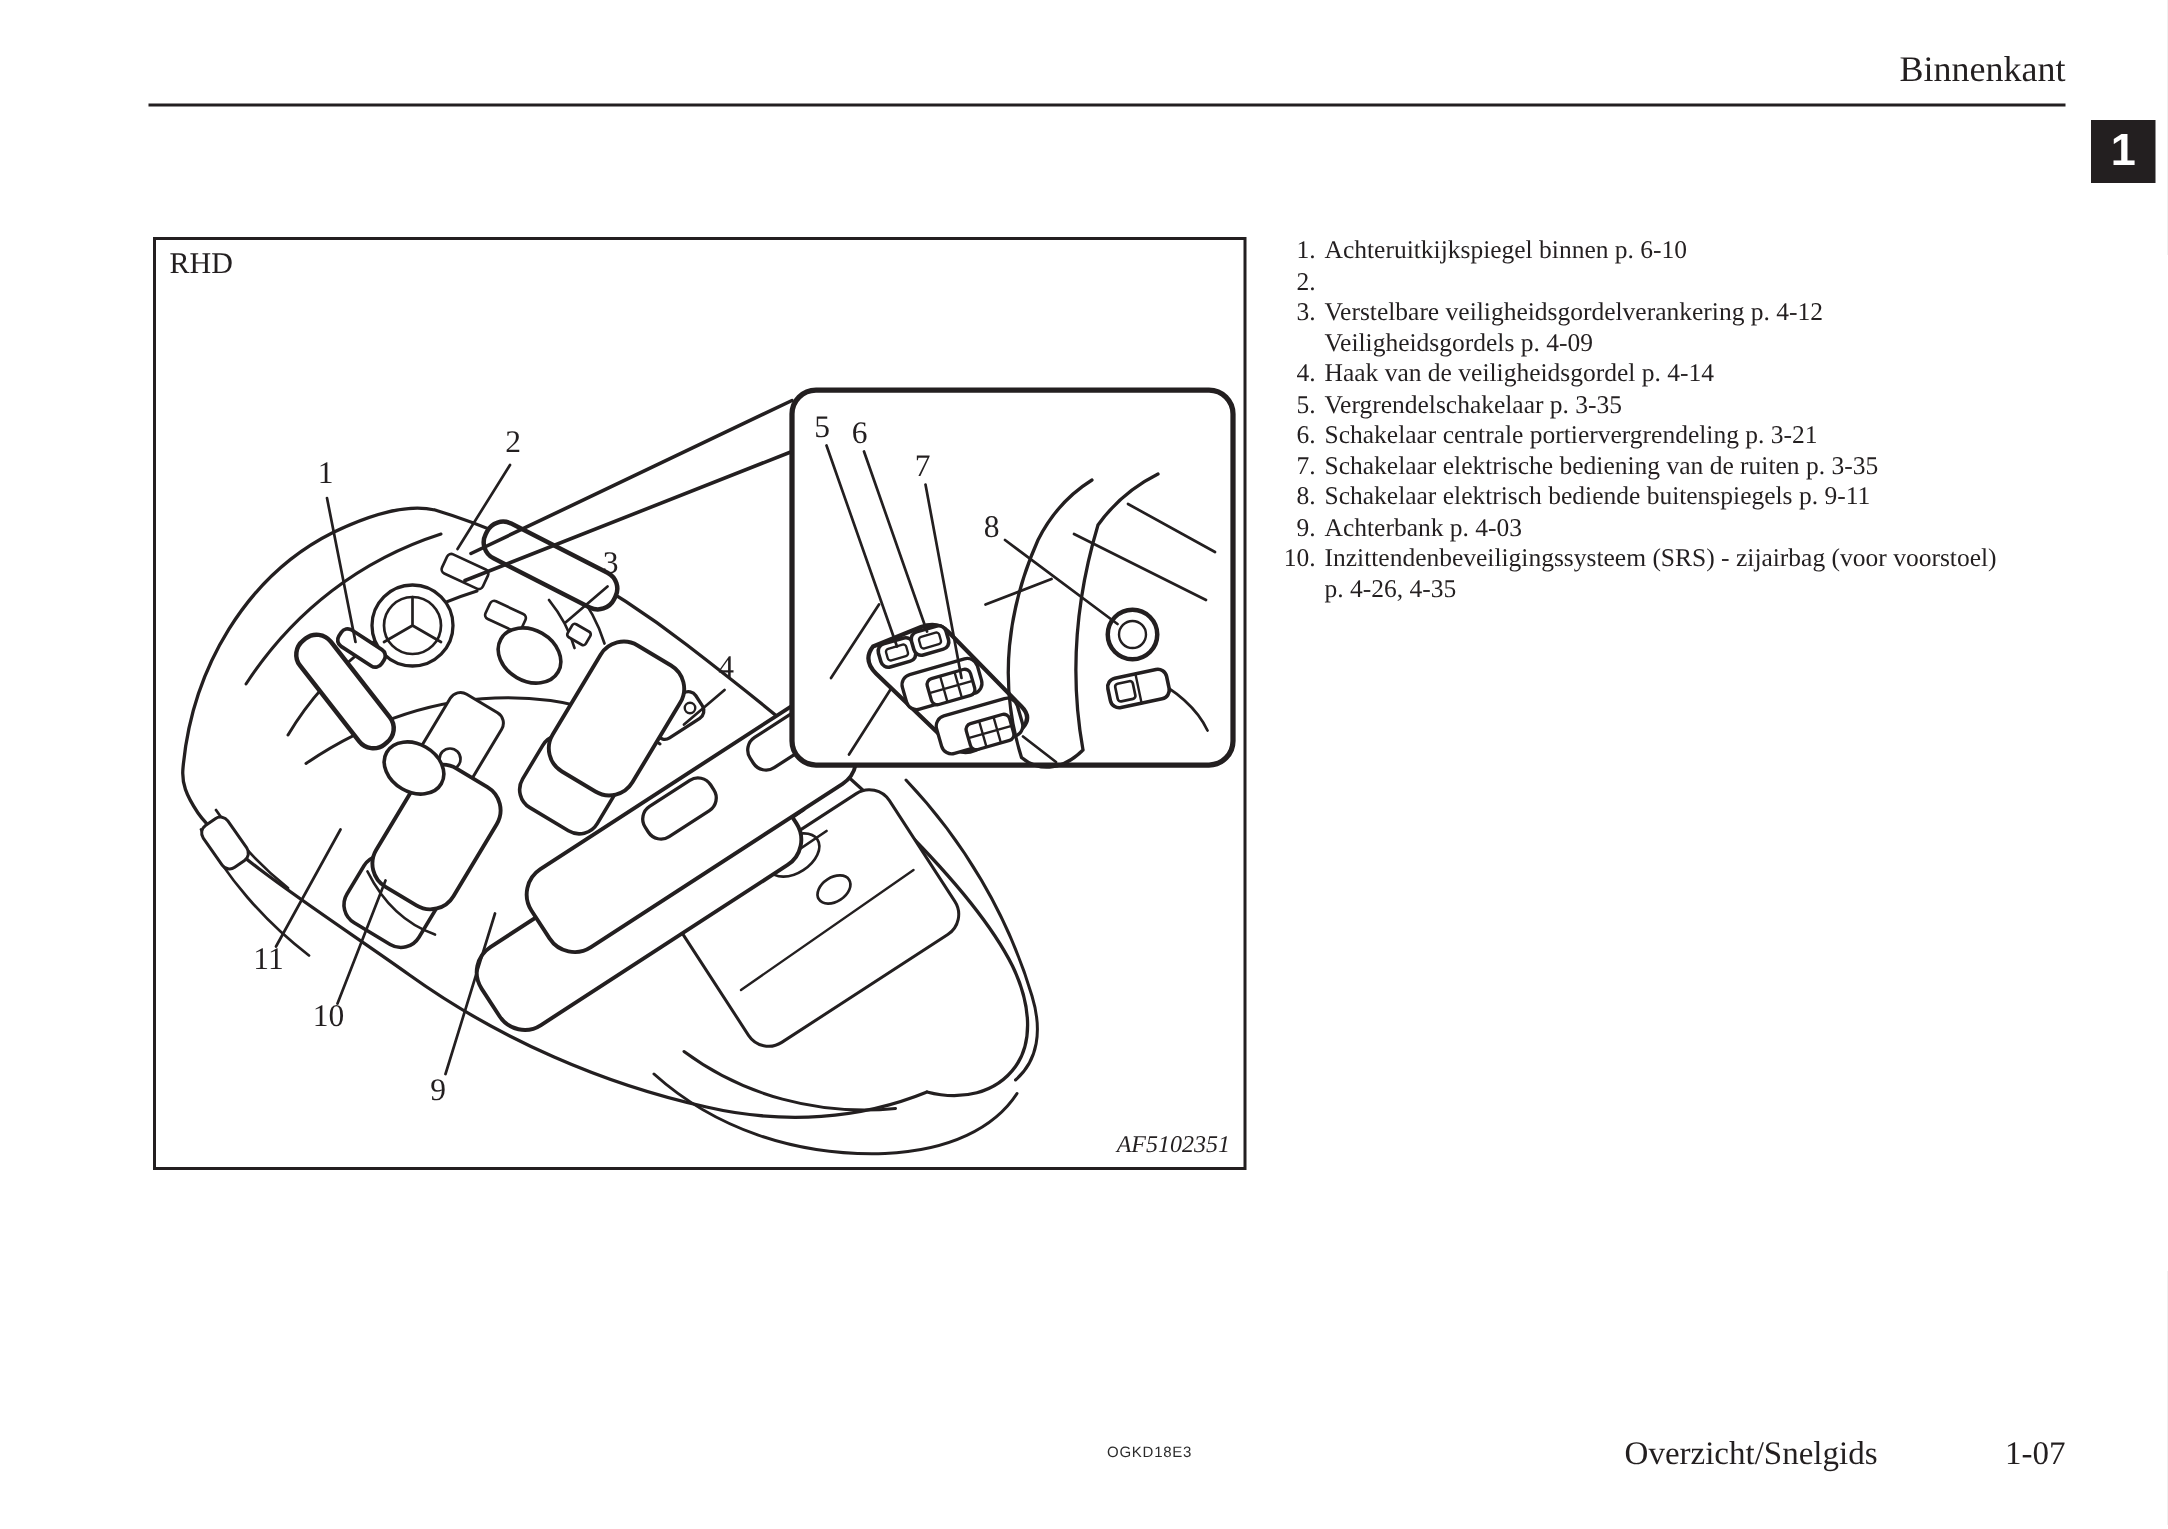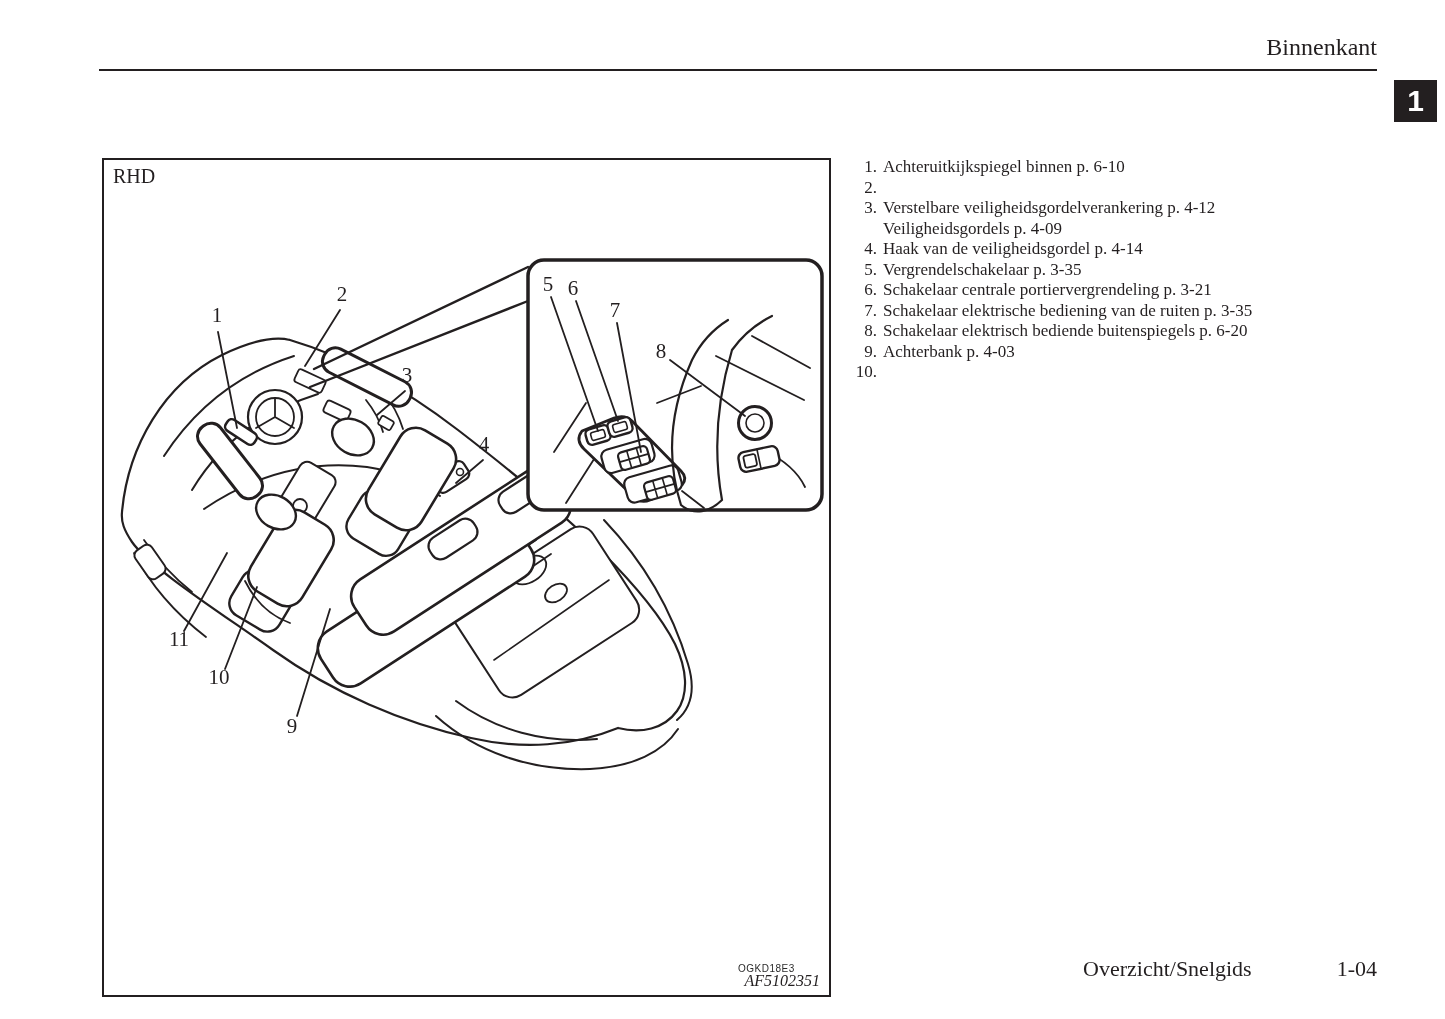--- a/index.html
+++ b/index.html
@@ -20,21 +20,21 @@
     height:2px;background:#231f20;
   }
   .chapter-tab{
     position:absolute;left:1394px;top:80px;width:43px;height:42px;
     background:#231f20;color:#ffffff;
     display:flex;align-items:center;justify-content:center;
     font-family:"Liberation Sans",sans-serif;
     font-weight:bold;font-size:30px;
   }
   .figure-box{
-    position:absolute;left:102px;top:158px;width:729px;height:839px;
+    position:absolute;left:102px;top:158px;width:729px;height:622px;
     border:2px solid #231f20;box-sizing:border-box;
   }
   .figure-box svg{position:absolute;left:0;top:0;}
   .figure-variant{
     position:absolute;left:9px;top:5px;
     font-size:20px;
   }
   .figure-code{
     position:absolute;right:9px;bottom:5px;
     font-size:16px;
@@ -263,30 +263,31 @@
       <div class="legend-row">
         <div class="legend-num">6.</div>
         <div class="legend-text">Schakelaar centrale portiervergrendeling p. 3-21</div>
       </div>
       <div class="legend-row">
         <div class="legend-num">7.</div>
         <div class="legend-text">Schakelaar elektrische bediening van de ruiten p. 3-35</div>
       </div>
       <div class="legend-row">
         <div class="legend-num">8.</div>
-        <div class="legend-text">Schakelaar elektrisch bediende buitenspiegels p. 6-20</div>
+        <div class="legend-text">Schakelaar elektrisch bediende buitenspiegels p. 9-11</div>
       </div>
       <div class="legend-row">
         <div class="legend-num">9.</div>
         <div class="legend-text">Achterbank p. 4-03</div>
       </div>
       <div class="legend-row">
         <div class="legend-num">10.</div>
+        <div class="legend-text">Inzittendenbeveiligingssysteem (SRS) - zijairbag (voor voorstoel)<br>p. 4-26, 4-35</div>
       </div>
     </div>
 
   <div class="footer-code">OGKD18E3</div>
   <div class="footer-right">
     <span>Overzicht/Snelgids</span>
-    <span>1-04</span>
+    <span>1-07</span>
   </div>
 
 </div>
 
 </body></html>

